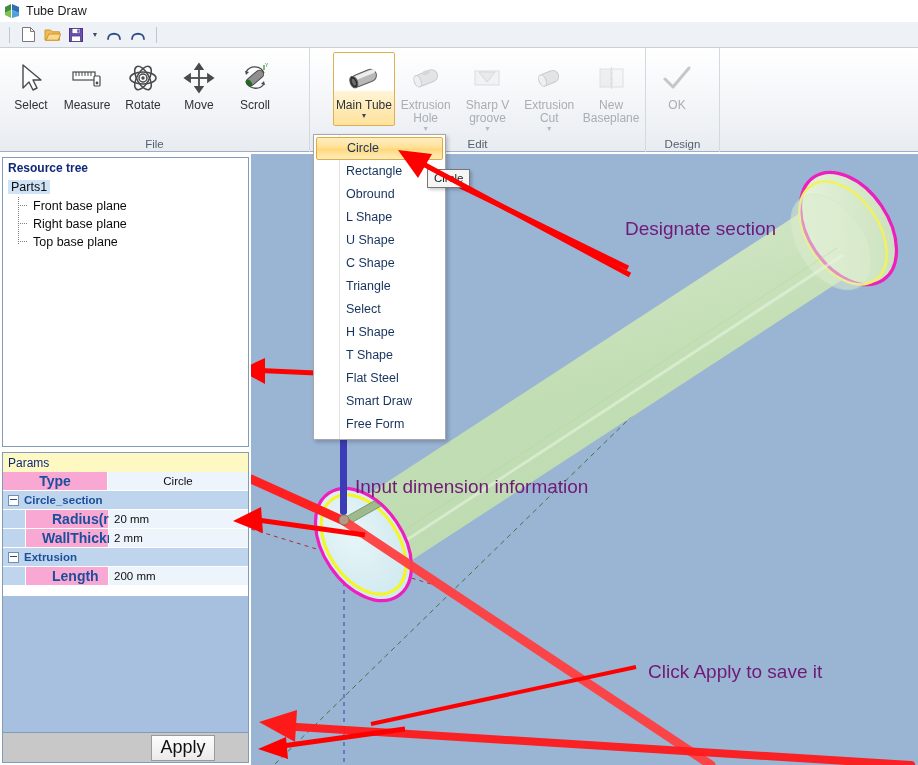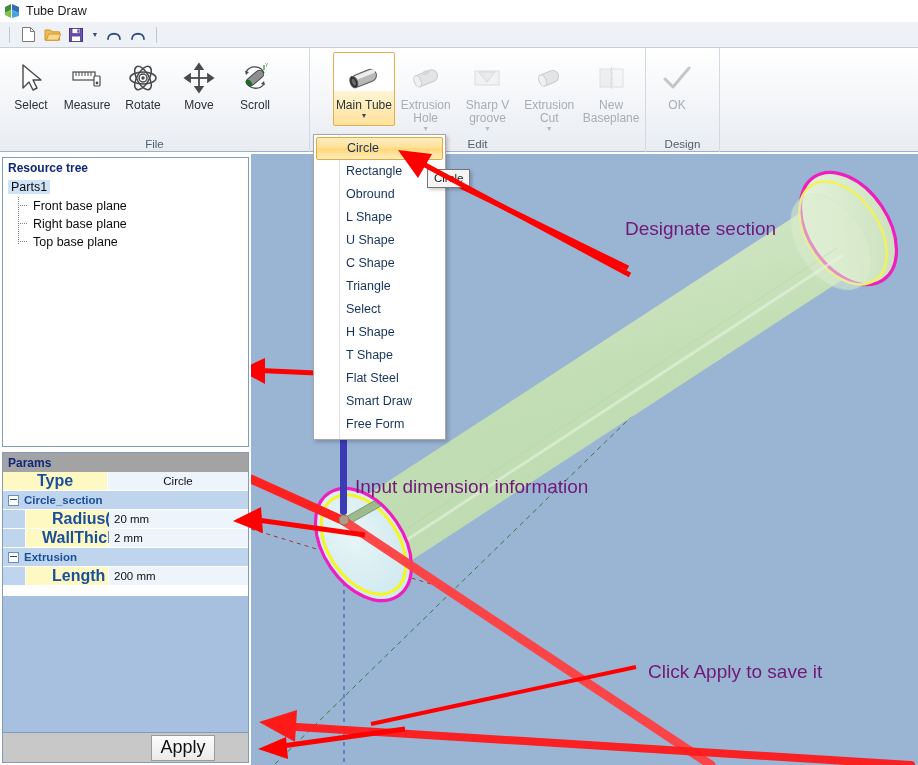--- a/index.html
+++ b/index.html
@@ -157,33 +157,33 @@
   }
 
   .params-panel {
     position: absolute; left: 2px; top: 452px; width: 247px; height: 281px;
     background: #a8c0e0;
     border: 1px solid #7f9db9;
     box-sizing: border-box;
     overflow: hidden;
   }
   .params-title {
-    font-size: 12px; font-weight: bold; color: #10287a;
-    background: #a3a3a3;
+    font-size: 12px; font-weight: normal; color: #10287a;
+    background: #fef9c3;
     padding: 3px 0 2px 5px;
   }
   .prow {
     display: flex; height: 18px; align-items: stretch;
     background: #ffffff;
     border-bottom: 1px solid #ffffff;
   }
   .pkey {
     width: 105px; box-sizing: border-box;
-    font-size: 16px; font-weight: bold; color: #1a4f9c;
-    background: #fef9c3;
+    font-size: 14px; font-weight: bold; color: #1a4f9c;
+    background: #f9a8d4;
     display: flex; align-items: center;
     border-right: 1px solid #ffffff;
   }
   .pkey.center { justify-content: center; }
   .pkey.indent { padding-left: 26px; }
   .pval {
     flex: 1; box-sizing: border-box;
     font-size: 11.5px; color: #0e0e0e;
     background: #eef4fb;
     display: flex; align-items: center;

